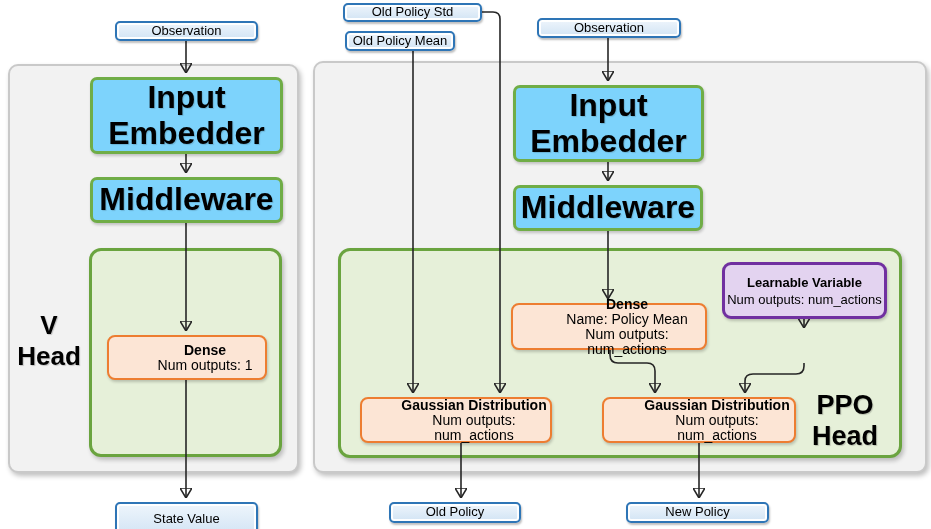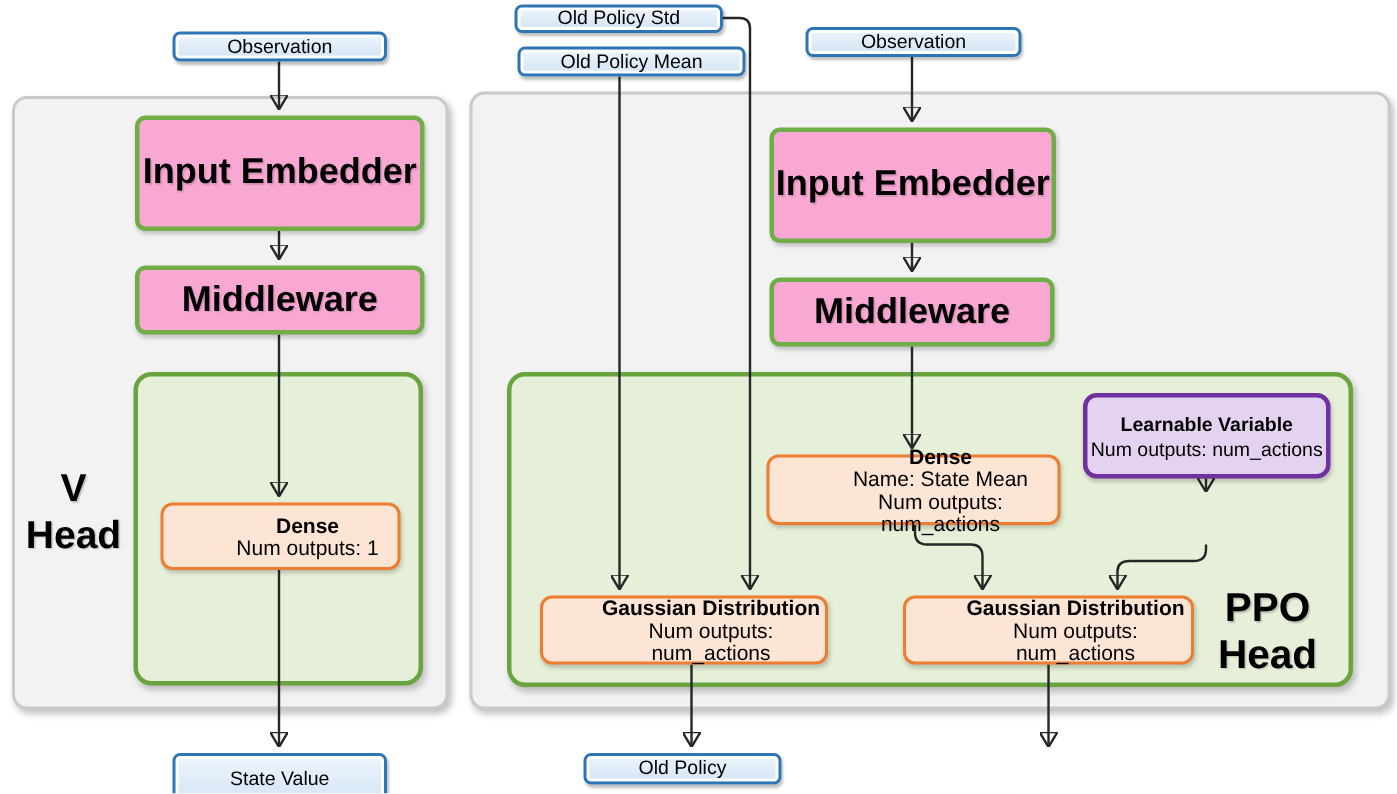--- a/index.html
+++ b/index.html
@@ -23,22 +23,22 @@
     display:flex; align-items:center; justify-content:center;
     text-align:center; line-height:1.1;
   }
   .blue {
     background:linear-gradient(180deg,#eef5fc 0%,#d2e4f4 100%);
     border:2px solid #2E75B6; border-radius:5px;
     box-shadow:inset 0 0 0 2px rgba(255,255,255,.95), 1px 2px 2px rgba(0,0,0,.25);
     font-weight:normal; font-size:13px;
   }
   .greenbox {
-    background:#f9a8d4; border:3px solid #70AD47; border-radius:7px;
-    font-weight:bold; font-size:24px;
+    background:#7dd3fc; border:3px solid #70AD47; border-radius:7px;
+    font-weight:bold; font-size:32px;
     box-shadow:1px 2px 3px rgba(0,0,0,.2);
     text-shadow:1px 1px 1px rgba(0,0,0,.15);
   }
   .orange {
     background:#fce5d5; border:2.5px solid #ED7D31; border-radius:8px;
     flex-direction:column; box-shadow:1px 2px 3px rgba(0,0,0,.2);
     font-size:14px;
     padding-left:36px;
   }
   .purple {
@@ -99,29 +99,29 @@
     <div class="ttl">Dense</div>
     <div class="ln">Num outputs: 1</div>
   </div>
   <div class="box blue" style="left:115px; top:502px; width:143px; height:35px;">State Value</div>
   <div class="headlabel vlab" style="left:12px; top:310px; width:74px;">
     <div>V</div>
     <div>Head</div>
   </div>
 
   <div class="box blue" style="left:343px; top:3px; width:139px; height:19px;">Old Policy Std</div>
-  <div class="box blue" style="left:345px; top:31px; width:152px; height:20px;">Old Policy Mean</div>
+  <div class="box blue" style="left:345px; top:31px; width:110px; height:20px;">Old Policy Mean</div>
   <div class="box blue" style="left:537px; top:18px; width:144px; height:20px;">Observation</div>
 
   <div class="box greenbox" style="left:513px; top:85px; width:191px; height:77px;">Input Embedder</div>
   <div class="box greenbox" style="left:513px; top:185px; width:190px; height:46px;">Middleware</div>
 
   <div class="box orange" style="left:511px; top:303px; width:196px; height:47px;">
     <div class="ttl">Dense</div>
-    <div class="ln">Name: State Mean</div>
+    <div class="ln">Name: Policy Mean</div>
     <div class="ln">Num outputs: num_actions</div>
   </div>
 
   <div class="box purple" style="left:722px; top:262px; width:165px; height:57px;">
     <div class="ttl">Learnable Variable</div>
     <div class="ln">Num outputs: num_actions</div>
   </div>
 
 
   <div class="box orange" style="left:360px; top:397px; width:192px; height:46px;">
@@ -132,14 +132,15 @@
     <div class="ttl">Gaussian Distribution</div>
     <div class="ln">Num outputs: num_actions</div>
   </div>
 
   <div class="headlabel ppolab" style="left:800px; top:390px; width:90px;">
     <div>PPO</div>
     <div>Head</div>
   </div>
 
   <div class="box blue" style="left:389px; top:502px; width:132px; height:21px;">Old Policy</div>
+  <div class="box blue" style="left:626px; top:502px; width:143px; height:21px;">New Policy</div>
 
 </div>
 
 </body></html>

